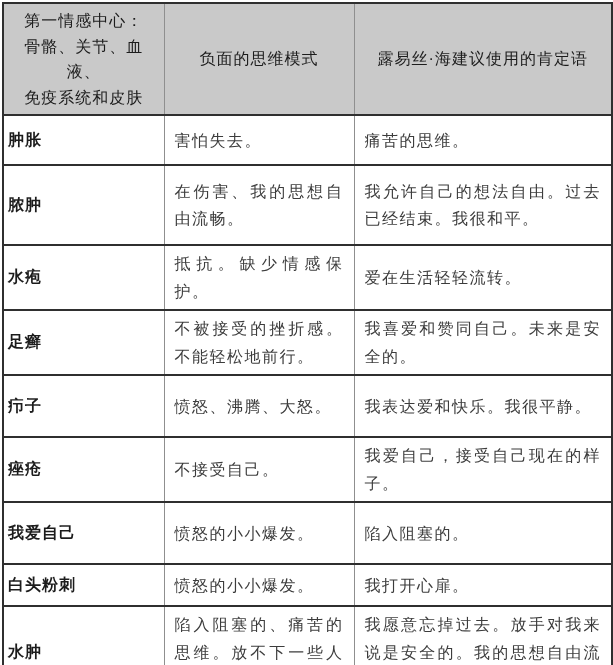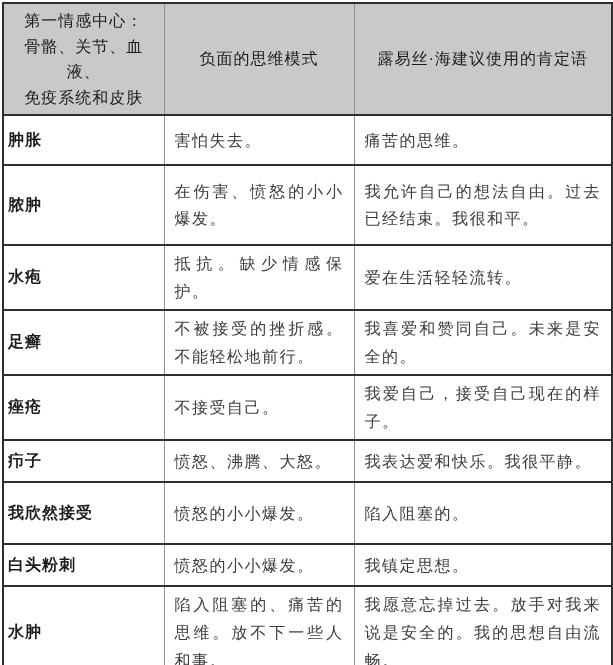--- a/index.html
+++ b/index.html
@@ -101,52 +101,52 @@
       </tr>
     </thead>
     <tbody id="rows-body">
         <tr>
           <td class="c1">肿胀</td>
           <td class="c2">害怕失去。</td>
           <td class="c3">痛苦的思维。</td>
         </tr>
         <tr>
           <td class="c1">脓肿</td>
-          <td class="c2">在伤害、愤怒的小小爆发。</td>
+          <td class="c2">在伤害、我的思想自由流畅。</td>
           <td class="c3">我允许自己的想法自由。过去已经结束。我很和平。</td>
         </tr>
         <tr>
           <td class="c1">水疱</td>
           <td class="c2">抵抗。缺少情感保护。</td>
           <td class="c3">爱在生活轻轻流转。</td>
         </tr>
         <tr>
           <td class="c1">足癣</td>
           <td class="c2">不被接受的挫折感。不能轻松地前行。</td>
           <td class="c3">我喜爱和赞同自己。未来是安全的。</td>
         </tr>
         <tr>
+          <td class="c1">疖子</td>
+          <td class="c2">愤怒、沸腾、大怒。</td>
+          <td class="c3">我表达爱和快乐。我很平静。</td>
+        </tr>
+        <tr>
           <td class="c1">痤疮</td>
           <td class="c2">不接受自己。</td>
           <td class="c3">我爱自己，接受自己现在的样子。</td>
         </tr>
         <tr>
-          <td class="c1">疖子</td>
-          <td class="c2">愤怒、沸腾、大怒。</td>
-          <td class="c3">我表达爱和快乐。我很平静。</td>
-        </tr>
-        <tr>
-          <td class="c1">我欣然接受</td>
+          <td class="c1">我爱自己</td>
           <td class="c2">愤怒的小小爆发。</td>
           <td class="c3">陷入阻塞的。</td>
         </tr>
         <tr>
           <td class="c1">白头粉刺</td>
           <td class="c2">愤怒的小小爆发。</td>
-          <td class="c3">我镇定思想。</td>
+          <td class="c3">我打开心扉。</td>
         </tr>
         <tr>
           <td class="c1">水肿</td>
           <td class="c2">陷入阻塞的、痛苦的思维。放不下一些人和事。</td>
           <td class="c3">我愿意忘掉过去。放手对我来说是安全的。我的思想自由流畅。</td>
         </tr>
       </tbody>
   </table>
 </div>
 

